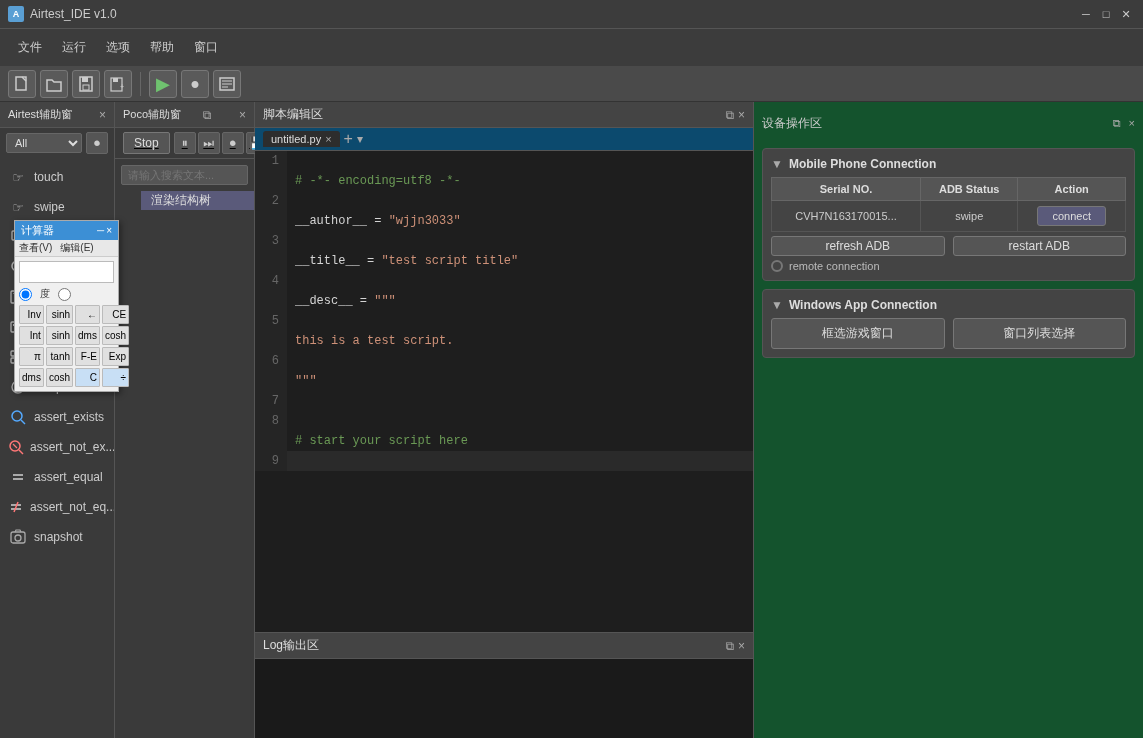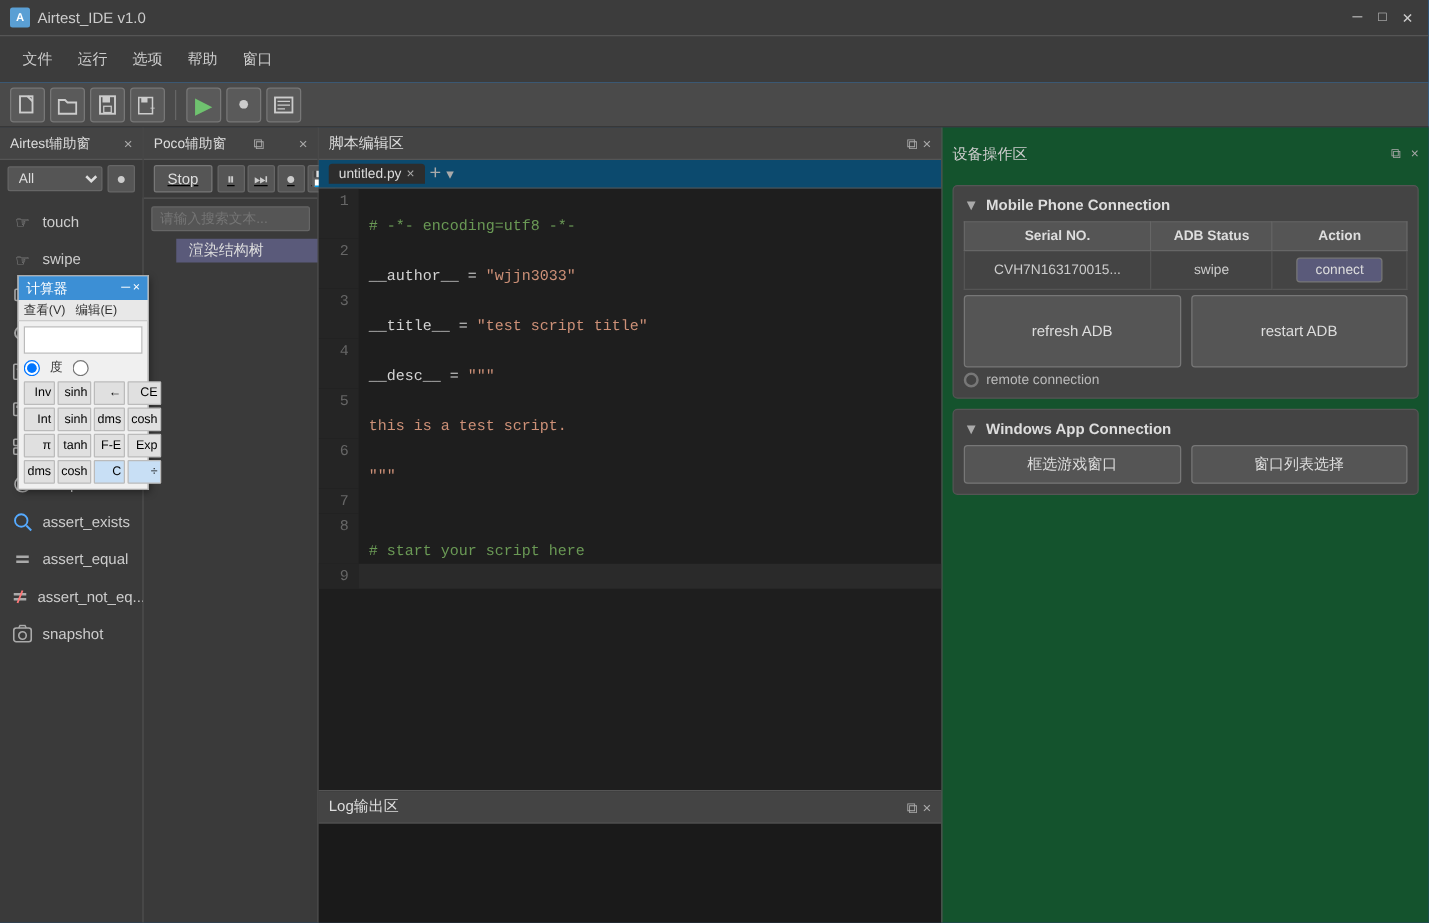--- a/index.html
+++ b/index.html
@@ -366,21 +366,21 @@
     .action-row {
       display: flex;
       gap: 8px;
       margin-top: 4px;
     }
     .action-btn {
       flex: 1;
       background: #555;
       border: 1px solid #777;
       color: #ddd;
-      padding: 21px 0;
+      padding: 2px 0;
       border-radius: 3px;
       cursor: pointer;
       font-size: 12px;
       text-align: center;
     }
 
     .remote-row {
       display: flex;
       align-items: center;
       gap: 6px;
@@ -669,20 +669,30 @@
       <div class="airtest-item">
         <div class="airtest-item-icon">
           <svg width="16" height="16" viewBox="0 0 16 16">
               <circle cx="7" cy="7" r="5" fill="none" stroke="#5af" stroke-width="1.5"></circle>
               <line x1="11" y1="11" x2="15" y2="15" stroke="#5af" stroke-width="1.5"></line>
             </svg>
         </div>
         <span>assert_exists</span>
       </div>
 
+      <div class="airtest-item">
+        <div class="airtest-item-icon">
+          <svg width="16" height="16" viewBox="0 0 16 16">
+              <circle cx="7" cy="7" r="5" fill="none" stroke="#f77" stroke-width="1.5"></circle>
+              <line x1="11" y1="11" x2="15" y2="15" stroke="#f77" stroke-width="1.5"></line>
+              <line x1="5" y1="5" x2="9" y2="9" stroke="#f77" stroke-width="1.3"></line>
+            </svg>
+        </div>
+        <span>assert_not_ex...</span>
+      </div>
 
       <div class="airtest-item">
         <div class="airtest-item-icon">
           <svg width="16" height="16" viewBox="0 0 16 16">
               <line x1="3" y1="6" x2="13" y2="6" stroke="#aaa" stroke-width="2"></line>
               <line x1="3" y1="10" x2="13" y2="10" stroke="#aaa" stroke-width="2"></line>
             </svg>
         </div>
         <span>assert_equal</span>
       </div>

